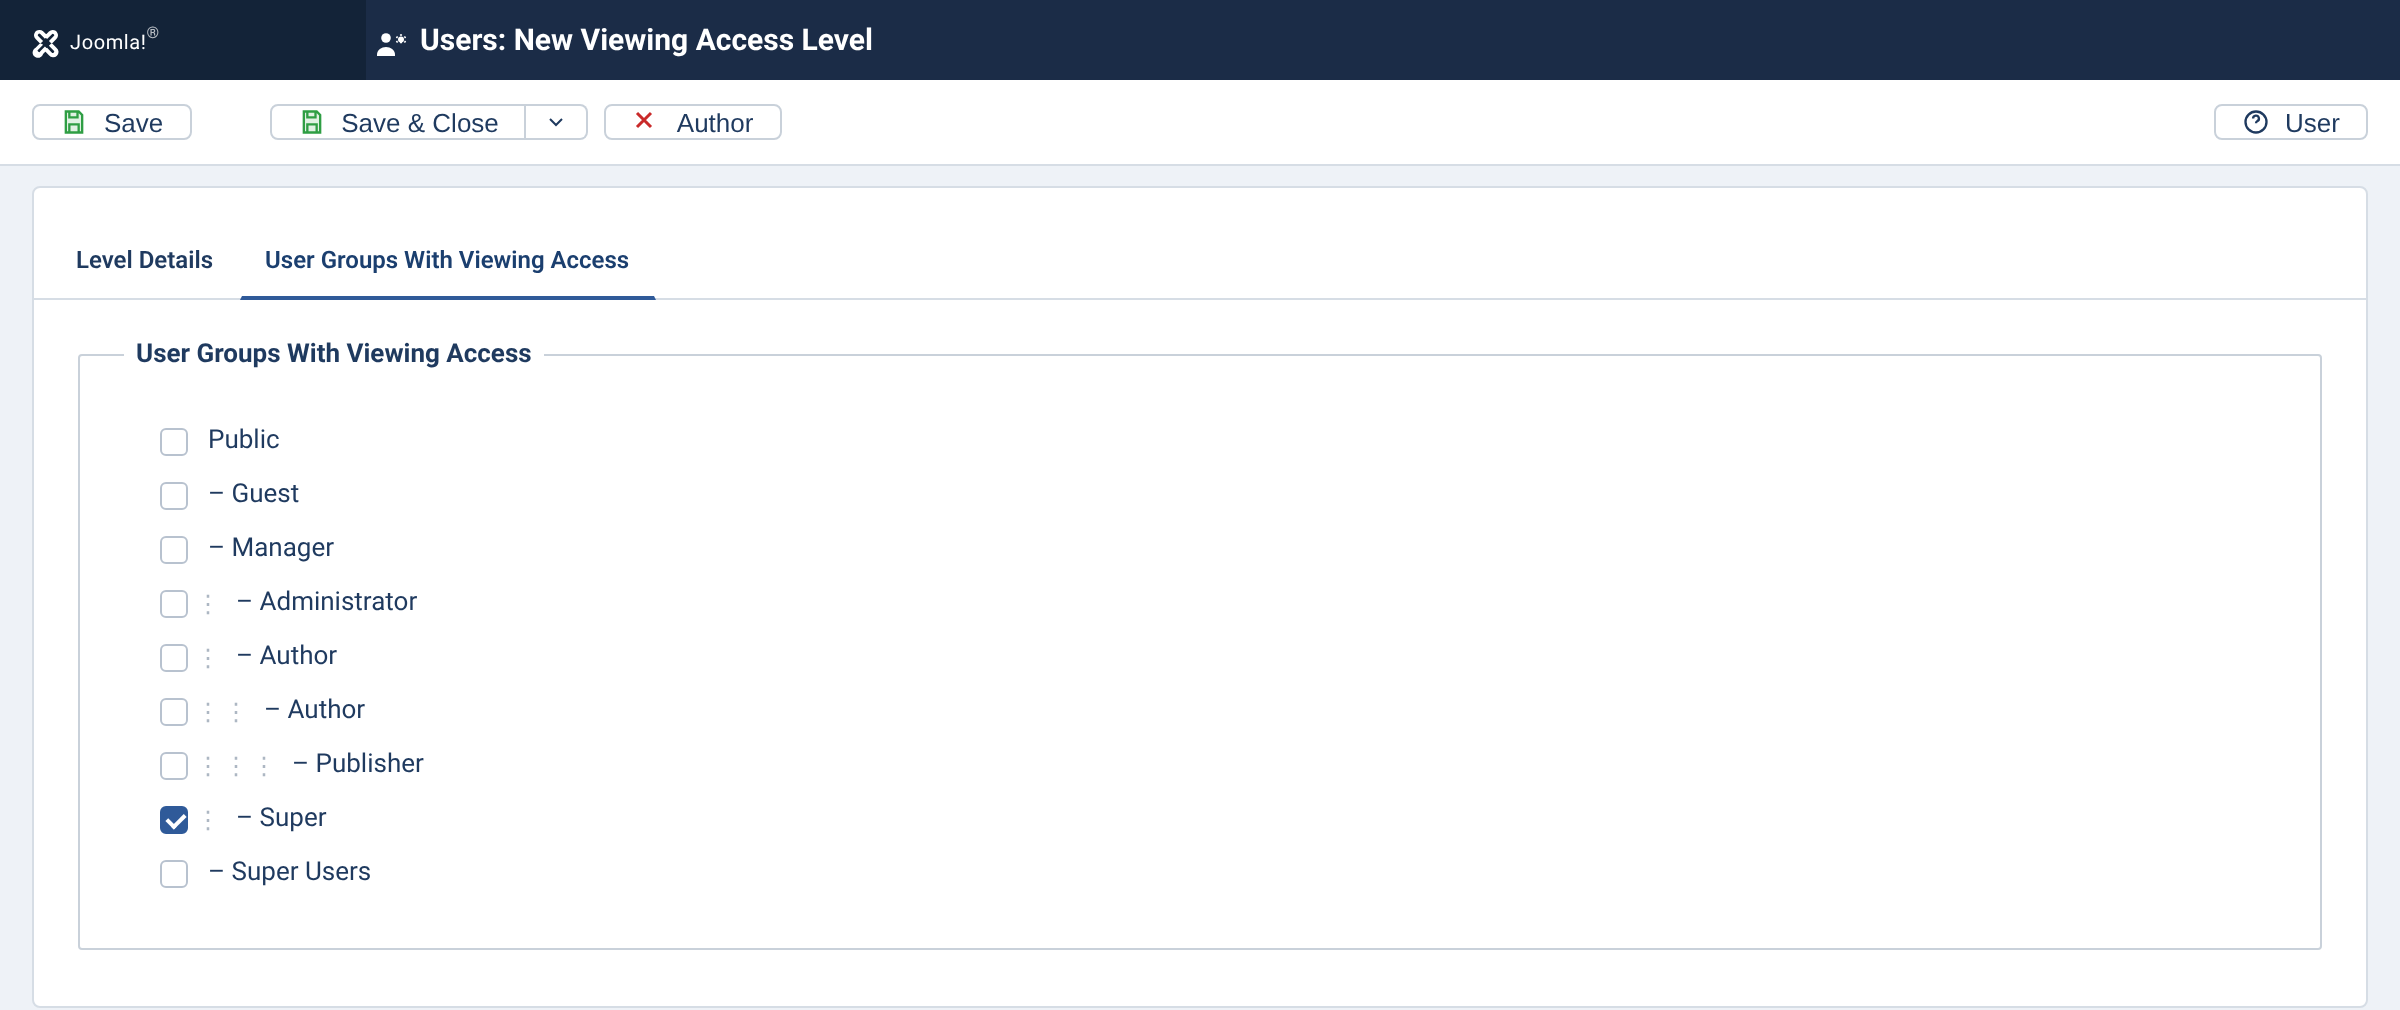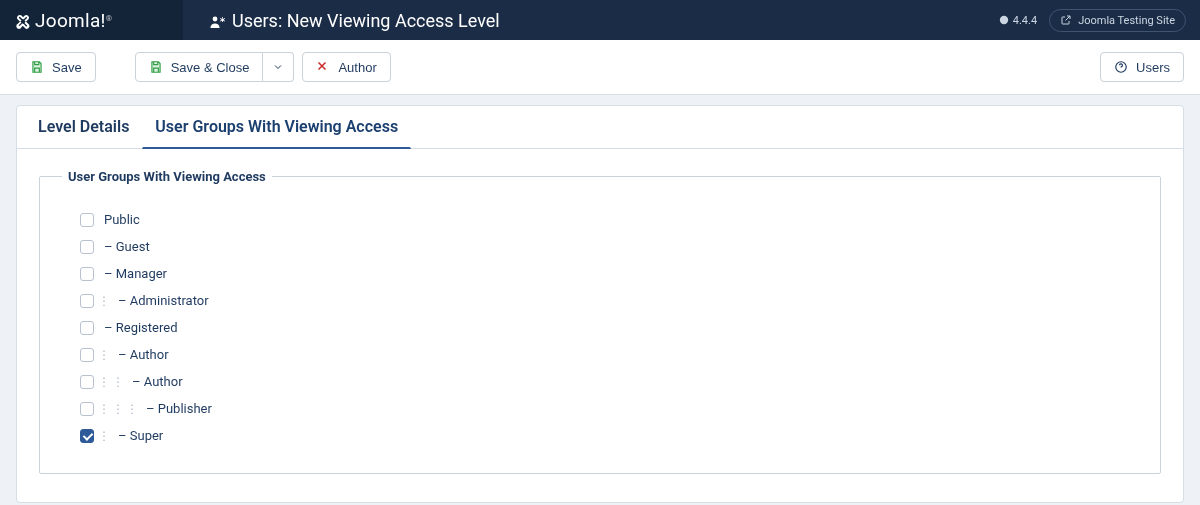--- a/index.html
+++ b/index.html
@@ -18,29 +18,30 @@
   }
   .brand-box {
     display: flex;
     align-items: center;
     width: 183px;
     height: 40px;
     background: #132338;
     padding: 0 15px;
     gap: 6px;
   }
-  .brand-text { font-size: 19px; font-weight: 400; letter-spacing: 0.3px; }
+  .brand-text { font-size: 10px; font-weight: 400; letter-spacing: 0.3px; }
   .brand-sup { font-size: 8px; vertical-align: super; opacity: .7; }
   .pagetitle {
     display: flex;
     align-items: center;
     gap: 9px;
-    padding: 0 26px;
-    font-size: 18px;
+    padding: 0 4px;
+    font-size: 15px;
     white-space: nowrap;
+    font-weight: bold;
   }
   .top-right {
     margin-left: auto;
     display: flex;
     align-items: center;
     gap: 12px;
     padding-right: 14px;
     font-size: 11px;
     color: #cbd6e2;
   }
@@ -67,21 +68,21 @@
     display: inline-flex;
     align-items: center;
     gap: 8px;
     border: 1px solid #c9d1da;
     background: #fff;
     color: #1f3a5f;
     padding: 6px 13px;
     border-radius: 4px;
     font-size: 13px;
     cursor: pointer;
-    height: 30px;
+    height: 18px;
   }
   .btn-group { display: flex; padding-left: 31px; }
   .btn-group .btn:first-child { border-top-right-radius: 0; border-bottom-right-radius: 0; }
   .btn-group .btn:last-child { border-top-left-radius: 0; border-bottom-left-radius: 0; border-left: none; padding: 6px 9px; }
   .spacer { flex: 1; }
   .icn { display:inline-block; width:14px; height:14px; }
   .icn-save { color:#2f9e44; }
   .icn-x { color:#c92a2a; }
 
   .page-body { padding: 10px 16px 20px; }
@@ -89,23 +90,24 @@
   .tabs {
     display: flex;
     border-bottom: 1px solid #d6dde5;
     padding: 0 8px;
   }
   .tab {
     padding: 10px 12px 11px;
     margin-bottom: -1px;
     color: #1f3a5f;
     cursor: pointer;
-    font-size: 16px;
+    font-size: 12px;
     border: 1px solid transparent;
     font-weight: 600;
+    margin-top: 18px;
   }
   .tab.active {
     color: #1b3f6f;
     border-bottom: 2px solid #2f5a99;
   }
   .tab:not(.active){ font-weight:600; }
   .panel { padding: 20px 22px 28px; }
   fieldset.group-box {
     border: 1px solid #c9d1da;
     border-radius: 2px;
@@ -167,38 +169,20 @@
   <div class="pagetitle">
     <span class="icn">
       <svg viewBox="0 0 24 24" width="18" height="18" fill="#fff">
           <circle cx="8" cy="8" r="3.2"></circle>
           <path d="M2 19c0-3 3-5 6-5s6 2 6 5v1H2z"></path>
           <circle cx="18" cy="9" r="2"></circle>
           <path d="M18 5.5v1M18 10.5v1M14.9 7.2l.9.5M20.2 10.3l.9.5M14.9 10.8l.9-.5M20.2 7.7l.9-.5" stroke="#fff" stroke-width="1.4"></path>
         </svg>
     </span>
     <span>Users: New Viewing Access Level</span>
-  </div>
-  <div class="top-right">
-    <span class="ver">
-      <span>
-        <svg viewBox="0 0 24 24" width="10" height="10" fill="#cbd6e2">
-            <circle cx="12" cy="12" r="10"></circle>
-          </svg>
-      </span>
-      <span>4.4.4</span>
-    </span>
-    <span class="site-link">
-      <span>
-        <svg viewBox="0 0 24 24" width="12" height="12" fill="none" stroke="#cbd6e2" stroke-width="2">
-            <path d="M14 4h6v6M20 4l-9 9M18 14v5a1 1 0 0 1-1 1H5a1 1 0 0 1-1-1V7a1 1 0 0 1 1-1h5"></path>
-          </svg>
-      </span>
-      <span>Joomla Testing Site</span>
-    </span>
   </div>
 </div>
 
 <div class="toolbar">
   <button class="btn">
     <span class="icn icn-save">
       <svg viewBox="0 0 24 24" width="14" height="14" fill="currentColor">
           <path d="M5 3h11l3 3v15H5z" opacity=".15"></path>
           <path d="M5 3h11l3 3v15H5zM8 3v5h7V3M8 21v-7h8v7" fill="none" stroke="currentColor" stroke-width="2"></path>
         </svg>
@@ -232,21 +216,21 @@
     <span>Author</span>
   </button>
   <div class="spacer"></div>
   <button class="btn">
     <span>
       <svg viewBox="0 0 24 24" width="14" height="14" fill="none" stroke="#1f3a5f" stroke-width="2">
           <circle cx="12" cy="12" r="9"></circle>
           <path d="M9.5 9a2.5 2.5 0 1 1 3.5 2.3c-.8.4-1 .9-1 1.7M12 17h.01"></path>
         </svg>
     </span>
-    <span>Users</span>
+    <span>User</span>
   </button>
 </div>
 
 <div class="page-body">
   <div class="card">
     <div class="tabs" id="tabs">
         <div class="tab">Level Details</div>
         <div class="tab active">User Groups With Viewing Access</div>
       </div>
     <div class="panel">
@@ -265,42 +249,42 @@
               <input type="checkbox" style="">
               <span class="lbl">– Manager</span>
             </label>
             <label class="cbrow">
               <input type="checkbox" style="">
               <span class="depth-spacer">⋮</span>
               <span class="lbl">– Administrator</span>
             </label>
             <label class="cbrow">
               <input type="checkbox" style="">
-              <span class="lbl">– Registered</span>
-            </label>
-            <label class="cbrow">
-              <input type="checkbox" style="">
               <span class="depth-spacer">⋮</span>
               <span class="lbl">– Author</span>
             </label>
             <label class="cbrow">
               <input type="checkbox" style="">
               <span class="depth-spacer">⋮</span>
               <span class="depth-spacer">⋮</span>
               <span class="lbl">– Author</span>
             </label>
             <label class="cbrow">
               <input type="checkbox" style="">
               <span class="depth-spacer">⋮</span>
               <span class="depth-spacer">⋮</span>
               <span class="depth-spacer">⋮</span>
               <span class="lbl">– Publisher</span>
             </label>
             <label class="cbrow">
               <input type="checkbox" checked="" style="">
               <span class="depth-spacer">⋮</span>
               <span class="lbl">– Super</span>
+            </label>
+            <label class="cbrow">
+              <input type="checkbox" style="">
+              <span class="lbl">– Super Users</span>
             </label>
           </div>
       </fieldset>
     </div>
   </div>
 </div>
 
 </body></html>

